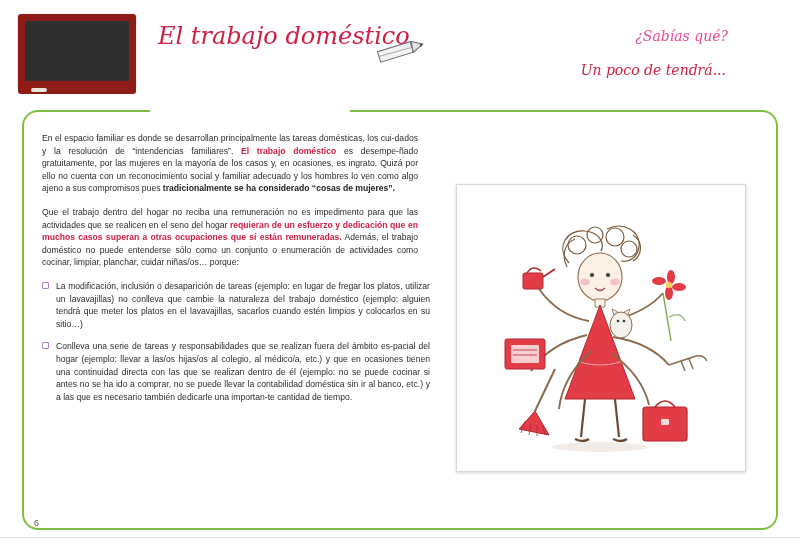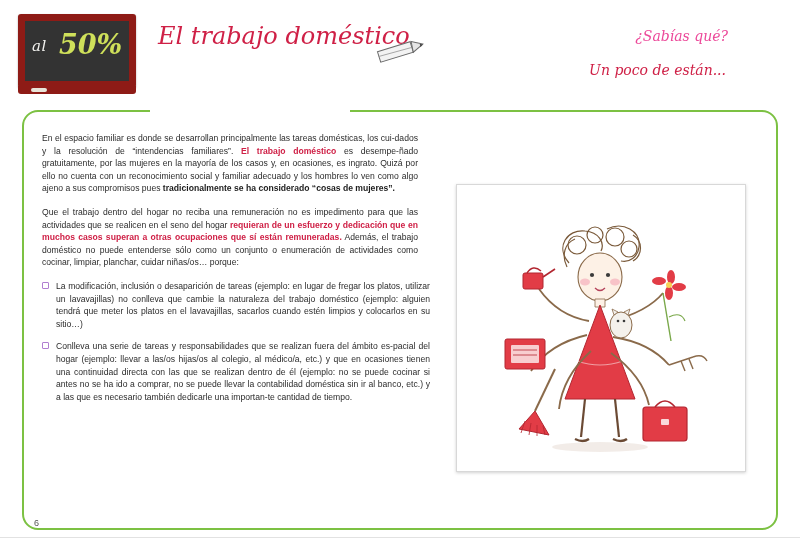--- a/index.html
+++ b/index.html
@@ -216,43 +216,39 @@
     height: 1px;
     background: #e2e2e2;
   }
 </style>
 </head>
 <body>
 
 <div class="header">
 
   <div class="chalkboard">
-    <div class="chalkboard-inner">
-      <span class="chalk-text">al</span>
-      <span class="chalk-50">50%</span>
-    </div>
     <div class="chalk-ledge"></div>
     <div class="chalk-stick"></div>
   </div>
 
   <div class="title-main">El trabajo doméstico</div>
 
   <div class="pencil">
     <svg width="56" height="24" viewBox="0 0 56 24">
       <g transform="rotate(-12 28 12)">
         <polygon points="6,7 40,4 41,15 7,18" fill="#f3f3f3" stroke="#6b6b6b" stroke-width="1"></polygon>
         <polygon points="41,4 52,9 41,15" fill="#e6e6e6" stroke="#6b6b6b" stroke-width="1"></polygon>
         <polygon points="49,8 52,9.5 49,11.5" fill="#4a4a4a"></polygon>
         <line x1="6" y1="12" x2="40" y2="10" stroke="#9a9a9a" stroke-width="0.8"></line>
       </g>
     </svg>
   </div>
 
   <div class="title-right">¿Sabías qué?</div>
-  <div class="subtitle-right">Un poco de están...</div>
+  <div class="subtitle-right">Un poco de tendrá...</div>
 </div>
 
 <div class="content-frame"></div>
 <div class="frame-notch"></div>
 
 <div class="text-col">
 
   <p class="para"><span>En el espacio familiar es donde se desarrollan principalmente las tareas domésticas, los cui-dados y la resolución de “intendencias familiares”. </span><span class="b-red">El trabajo doméstico</span><span> es desempe-ñado gratuitamente, por las mujeres en la mayoría de los casos y, en ocasiones, es ingrato. Quizá por ello no cuenta con un reconocimiento social y familiar adecuado y los hombres lo ven como algo ajeno a sus compromisos pues </span><span class="b-black">tradicionalmente se ha considerado “cosas de mujeres”.</span></p>
 
   <p class="para"><span>Que el trabajo dentro del hogar no reciba una remuneración no es impedimento para que las actividades que se realicen en el seno del hogar </span><span class="b-red">requieran de un esfuerzo y dedicación que en muchos casos superan a otras ocupaciones que sí están remuneradas.</span><span> Además, el trabajo doméstico no puede entenderse sólo como un conjunto o enumeración de actividades como cocinar, limpiar, planchar, cuidar niñas/os… porque:</span></p>

